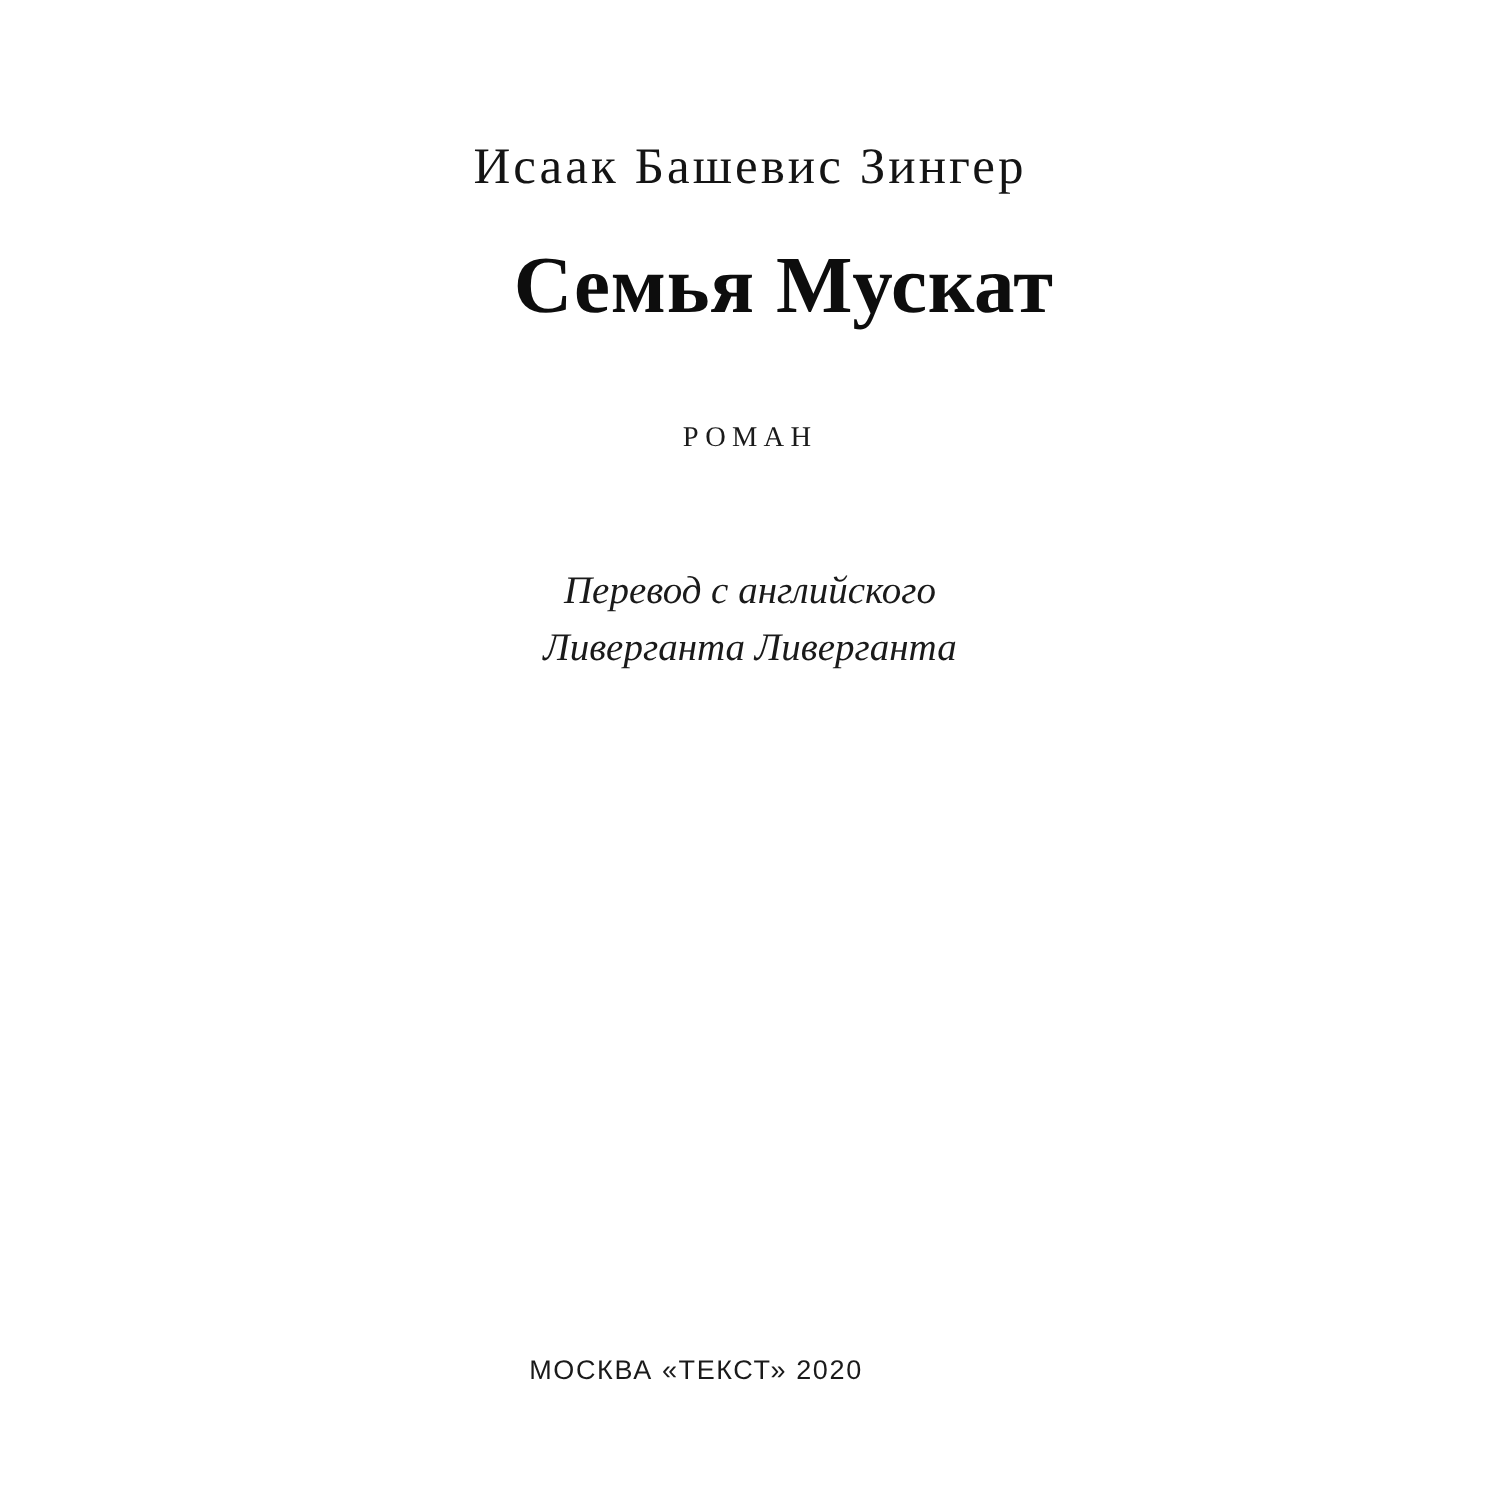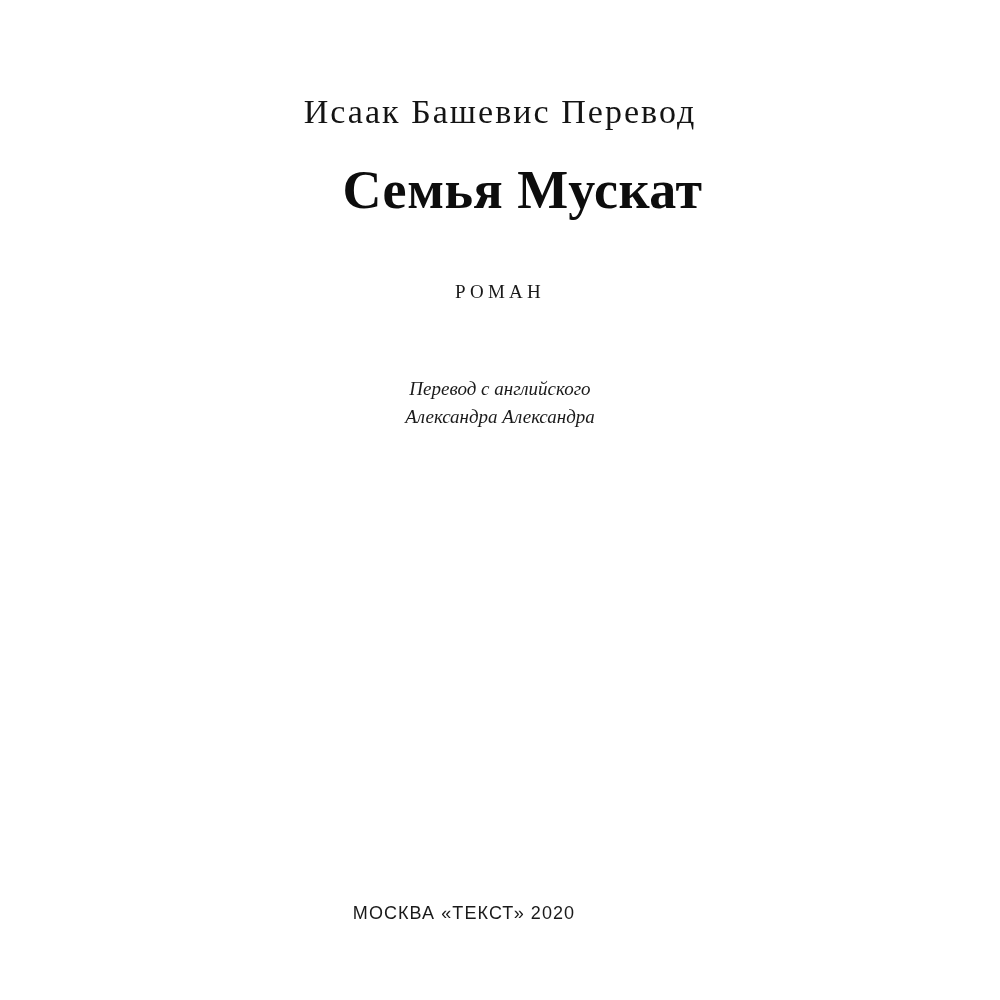--- a/index.html
+++ b/index.html
@@ -64,21 +64,21 @@
   }
 
   .translator {
     position: absolute;
     top: 375px;
     left: 0;
     width: 1000px;
     text-align: center;
     font-family: "Liberation Serif", serif;
     font-style: italic;
-    font-size: 19px;
+    font-size: 26px;
     line-height: 1.45;
     color: #1a1a1a;
   }
 
   .translator div {
     white-space: nowrap;
   }
 
   .imprint {
     position: absolute;
@@ -91,26 +91,26 @@
     letter-spacing: 0.06em;
     color: #1a1a1a;
   }
 </style>
 </head>
 <body>
 
 <div class="page">
 
   <div class="title-block">
-    <div class="author">Исаак Башевис Перевод</div>
+    <div class="author">Исаак Башевис Зингер</div>
     <div class="book-title">Семья Мускат</div>
   </div>
 
   <div class="genre">РОМАН</div>
 
   <div class="translator">
     <div>Перевод с английского</div>
-    <div>Александра Александра</div>
+    <div>Ливерганта Ливерганта</div>
   </div>
 
   <div class="imprint">МОСКВА «ТЕКСТ» 2020</div>
 
 </div>
 
 </body></html>

